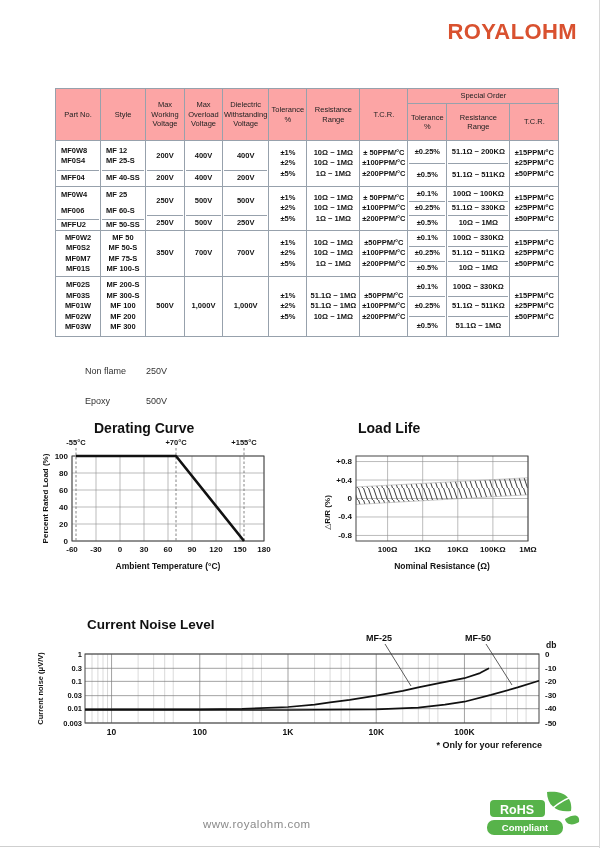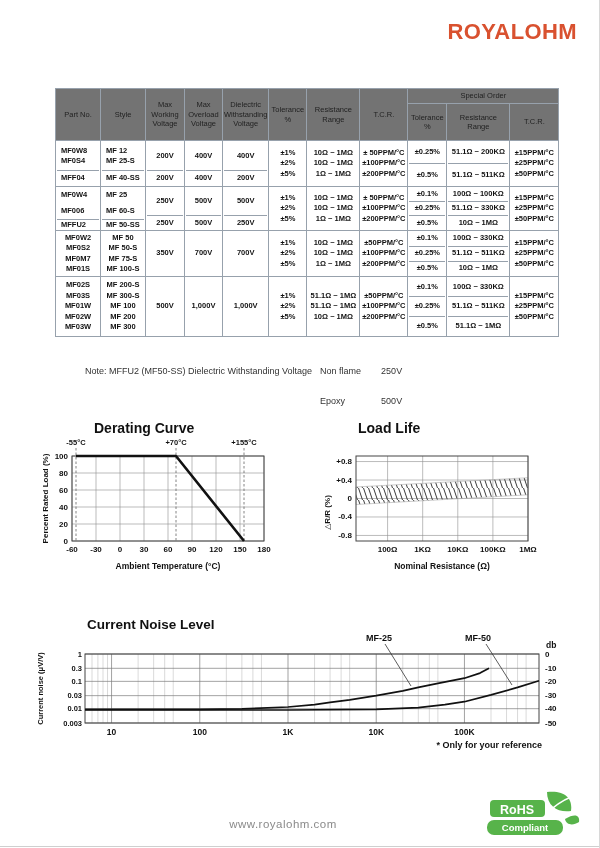--- a/index.html
+++ b/index.html
@@ -8,21 +8,21 @@
           border-right:1px solid #d8d8d8; }
   .page-bottom-line { position:absolute; left:0; bottom:1px; width:100%; height:1px; background:#cfcfcf; }
 
   .brand { position:absolute; top:19px; right:22px; font-size:22px; font-weight:800;
            letter-spacing:.4px; color:#d9512f; }
   .doc-title { position:absolute; left:40px; top:50px; font-size:13.5px; font-weight:bold; color:#111; }
 
   
   table.res { position:absolute; left:55px; top:88px; border-collapse:collapse; table-layout:fixed; }
   table.res th, table.res td { border:1px solid #97a1ac; }
-  table.res th { background:#737373; font-weight:normal; font-size:7.5px; line-height:1.25;
+  table.res th { background:#fca5a5; font-weight:normal; font-size:7.5px; line-height:1.25;
                  text-align:center; vertical-align:middle; white-space:pre-line; padding:1px; color:#222; }
   table.res td { font-size:7.5px; font-weight:bold; color:#111; text-align:center;
                  vertical-align:middle; line-height:1.4; padding:0 1px; white-space:pre-line; }
   tr.h1 { height:15px; } tr.h2 { height:37px; }
   tr.rg1 { height:46px; } tr.rg2 { height:44px; } tr.rg3 { height:46px; } tr.rg4 { height:60px; }
   td.al { text-align:left; padding-left:4px; }
   .stack { display:flex; flex-direction:column; width:100%; }
   tr.rg1 .stack { height:44px; } tr.rg2 .stack { height:43px; }
   tr.rg3 .stack { height:44px; } tr.rg4 .stack { height:58px; }
   .stack > div { flex:1; display:flex; align-items:center; justify-content:center;
@@ -41,21 +41,21 @@
   .chart { position:absolute; }
   .c-title { position:absolute; font-size:14px; font-weight:bold; color:#111; }
   svg text { font-family:"Liberation Sans","DejaVu Sans",sans-serif; fill:#111; }
   svg .t75 { font-size:7.5px; font-weight:bold; }
   svg .t8  { font-size:8px;  font-weight:bold; }
   svg .t85 { font-size:8.5px; font-weight:bold; }
   svg .t9  { font-size:9px;  font-weight:bold; }
   svg .ax  { font-size:8.5px; font-weight:bold; }
 
   
-  .footer-url { position:absolute; left:203px; top:818px; width:160px; text-align:center;
+  .footer-url { position:absolute; left:203px; top:818px; width:160px; text-align:left;
                 font-size:11.5px; color:#8a8a8a; letter-spacing:.5px; }
   .rohs { position:absolute; left:487px; top:789px; width:94px; height:54px; }
 </style>
 </head>
 <body>
 
 <div class="page">
 
   <div class="brand">ROYALOHM</div>
 
@@ -247,21 +247,20 @@
           <div>51.1Ω ~ 511KΩ</div>
           <div>51.1Ω ~ 1MΩ</div></div></td>
         <td>±15PPM/°C
 ±25PPM/°C
 ±50PPM/°C</td>
       </tr>
     </tbody>
   </table>
 
   <div class="note">
-    <span>Note: MFFU2 (MF50-SS) Dielectric Withstanding Voltage</span>
     <span class="note-grid">
       <span>Non flame</span>
         <span>250V</span>
       <span>Epoxy</span>
         <span>500V</span>
     </span>
   </div>
 
   <div class="chart" style="left:38px;top:416px;width:266px;height:168px">
     <div class="c-title" style="left:56px;top:4px">Derating Curve</div>

